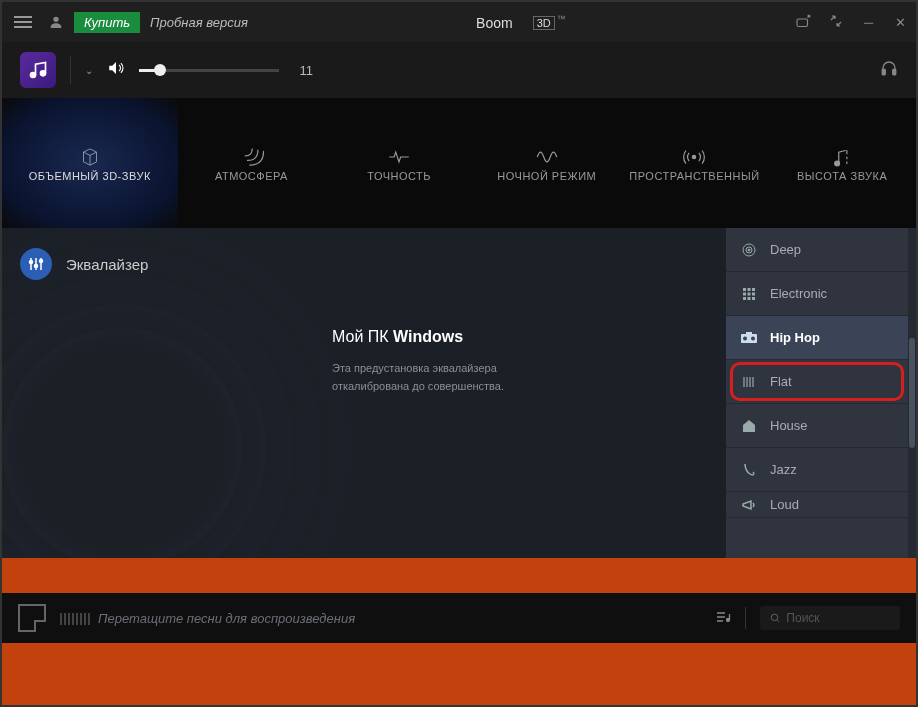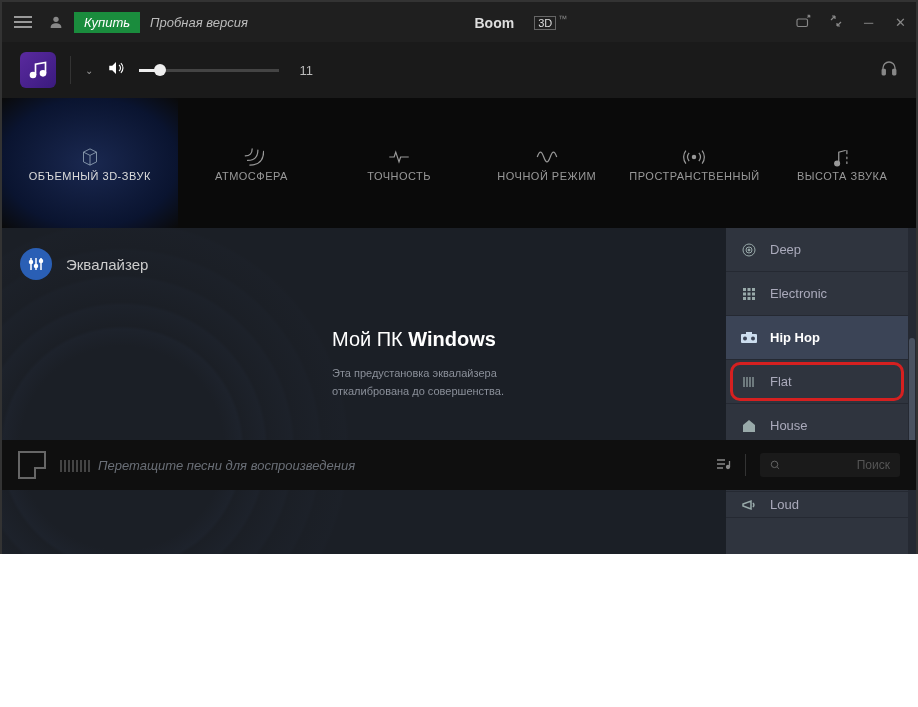--- a/index.html
+++ b/index.html
@@ -1,28 +1,28 @@
 <!DOCTYPE html>
 <html><head>
 <meta charset="utf-8">
 <style>
 * { margin:0; padding:0; box-sizing:border-box; font-family:"Segoe UI",Arial,sans-serif; }
 body { background:#fff; display:flex; justify-content:center; align-items:flex-start; }
-.window { width:918px; height:554px; background:#6d28d9; position:relative; border:2px solid #333; }
+.window { width:918px; height:707px; background:#c2410c; position:relative; border:2px solid #333; }
 
 
 .titlebar { display:flex; align-items:center; height:40px; background:#1f1f1f; padding:0 6px; gap:8px; }
 .tb-left { display:flex; align-items:center; gap:10px; }
 .hamburger { display:flex; flex-direction:column; gap:3px; padding:6px; cursor:pointer; }
 .hamburger span { width:18px; height:2px; background:#999; }
 .profile-icon { width:16px; height:16px; color:#888; }
 .buy-btn { background:#1a8c3d; color:#fff; padding:3px 10px; font-style:italic; font-size:13px; cursor:pointer; border:none; }
 .trial { color:#bbb; font-style:italic; font-size:13px; }
 .tb-center { flex:1; text-align:center; color:#ddd; font-size:14px; }
-.tb-center .title-main { font-weight:700; }
+.tb-center .title-main { font-weight:400; }
 .tb-center .title-box { border:1px solid #666; padding:0 3px; font-size:11px; margin-left:20px; }
 .tb-center sup { font-size:9px; vertical-align:super; margin-left:2px; color:#888; }
 .tb-right { display:flex; align-items:center; gap:14px; color:#888; }
 .tb-right .win-btn { cursor:pointer; padding:4px; font-size:13px; }
 
 
 .volbar { display:flex; align-items:center; height:56px; padding:0 18px; gap:14px; background:#1a1a1a; }
 .app-icon { width:36px; height:36px; background:linear-gradient(135deg,#5a2a9e,#3a1a7e); border-radius:6px; display:flex; align-items:center; justify-content:center; color:#fff; font-size:18px; }
 .divider-v { width:1px; height:28px; background:#333; }
 .chevron-small { color:#999; font-size:10px; cursor:pointer; }
@@ -42,21 +42,21 @@
 .tab-first { flex:1.2; }
 
 
 .main { display:flex; height:330px; }
 .content { flex:1; position:relative; background:#1b1f26; overflow:hidden; }
 .ring-bg { position:absolute; left:-120px; top:-20px; width:480px; height:480px; border-radius:50%; background:radial-gradient(circle,transparent 30%,rgba(40,50,70,.3) 35%,transparent 36%,rgba(40,50,70,.25) 42%,transparent 43%,rgba(40,50,70,.2) 50%,transparent 51%,rgba(40,50,70,.15) 58%,transparent 59%,rgba(40,50,70,.1) 66%,transparent 67%); opacity:.6; }
 .eq-header { display:flex; align-items:center; gap:14px; padding:20px 18px; position:relative; }
 .eq-btn { width:32px; height:32px; border-radius:50%; background:#2a5fb5; display:flex; align-items:center; justify-content:center; color:#fff; font-size:14px; cursor:pointer; }
 .eq-title { color:#ccc; font-size:15px; }
 .eq-text { position:absolute; left:330px; top:100px; max-width:200px; }
-.eq-text h3 { color:#fff; font-weight:400; font-size:20px; margin-bottom:14px; }
+.eq-text h3 { color:#fff; font-weight:400; font-size:16px; margin-bottom:14px; }
 .eq-text h3 .bold { font-weight:600; }
 .eq-text p { color:#8a8f99; font-size:11px; line-height:1.6; }
 
 
 .presets { width:190px; background:#2f343e; display:flex; position:relative; }
 .preset-list { flex:1; display:flex; flex-direction:column; overflow:hidden; }
 .preset { height:44px; display:flex; align-items:center; gap:12px; padding:0 14px; color:#aab; font-size:13px; cursor:pointer; border-bottom:1px solid #252932; }
 .preset.selected { background:#3b4456; color:#fff; font-weight:600; }
 .preset.highlighted { position:relative; }
 .preset.highlighted::before { content:""; position:absolute; inset:2px 4px; border:3px solid #d62020; border-radius:10px; pointer-events:none; }
@@ -65,21 +65,21 @@
 .scrollbar-thumb { width:6px; height:110px; background:#4a5260; border-radius:3px; margin:0 auto; }
 
 
 .playerbar { position:absolute; bottom:62px; left:0; right:0; height:50px; background:#0f0f0f; display:flex; align-items:center; padding:0 16px; gap:14px; }
 .album-icon { width:28px; height:28px; border:2px solid #666; position:relative; }
 .album-icon::after { content:""; position:absolute; right:-2px; bottom:-2px; width:10px; height:10px; background:#0f0f0f; border:2px solid #666; border-right:none; border-bottom:none; }
 .drag-text { color:#6a6f77; font-size:13px; font-style:italic; flex:1; }
 .drag-stripes { display:inline-block; width:30px; height:12px; background:repeating-linear-gradient(90deg,#444 0,#444 2px,transparent 2px,transparent 4px); margin-right:8px; vertical-align:middle; }
 .playlist-icon { color:#888; font-size:14px; cursor:pointer; }
 .search-box { display:flex; align-items:center; gap:6px; background:#1a1a1a; padding:5px 10px; border-radius:3px; color:#666; font-size:12px; width:140px; }
-.search-box input { background:none; border:none; color:#ccc; font-size:12px; width:100%; outline:none;text-align:right; }
+.search-box input { background:none; border:none; color:#ccc; font-size:12px; width:100%; outline:none; }
 .search-box input::placeholder { color:#555; }
 </style>
 </head>
 <body>
 
 <div class="window">
 
   <div class="titlebar">
     <div class="tb-left">
       <div class="hamburger">

